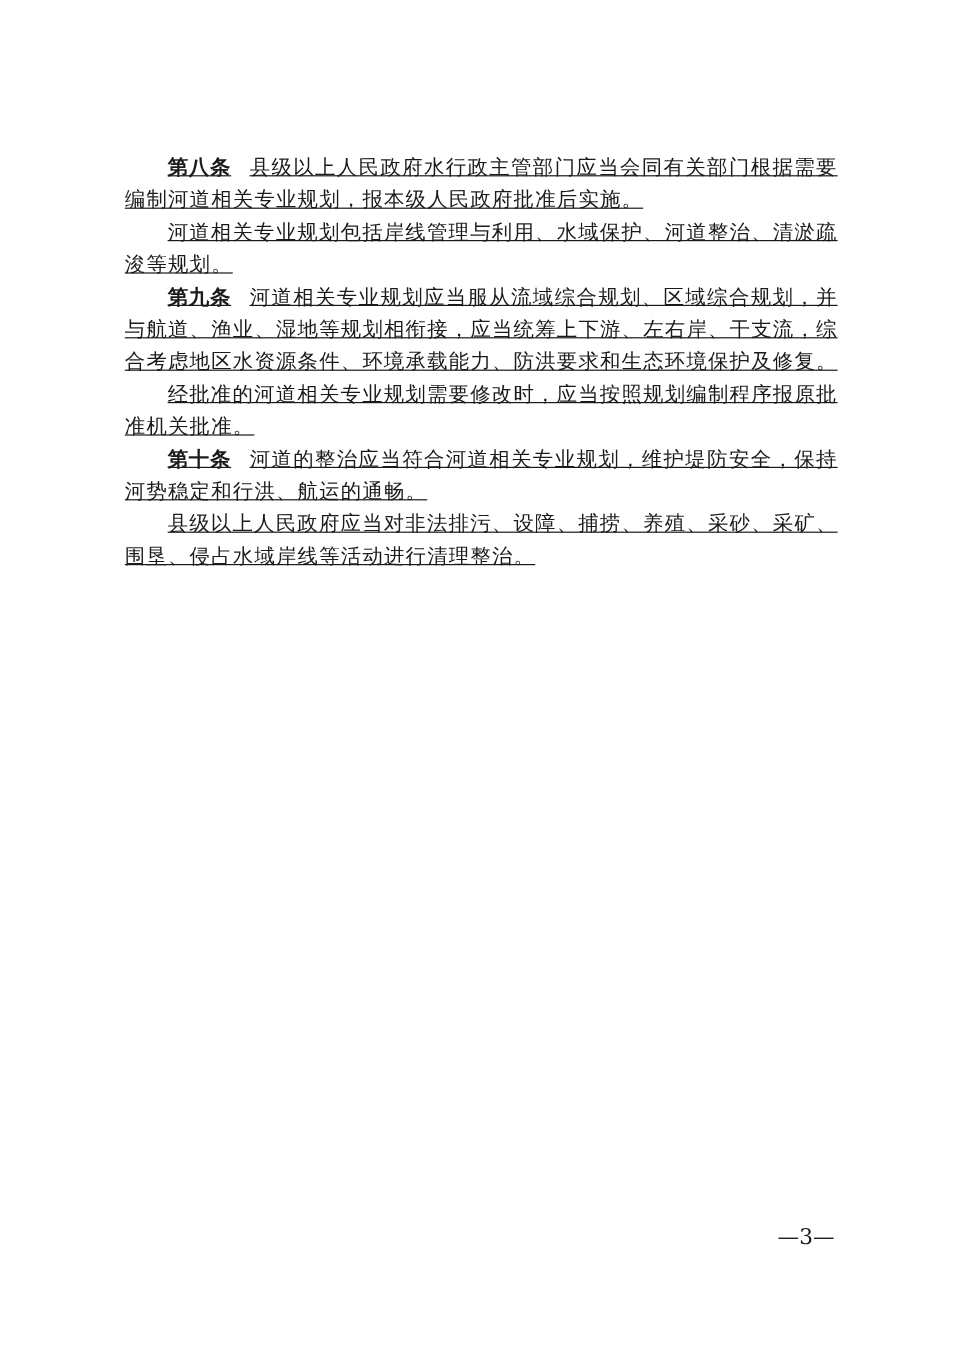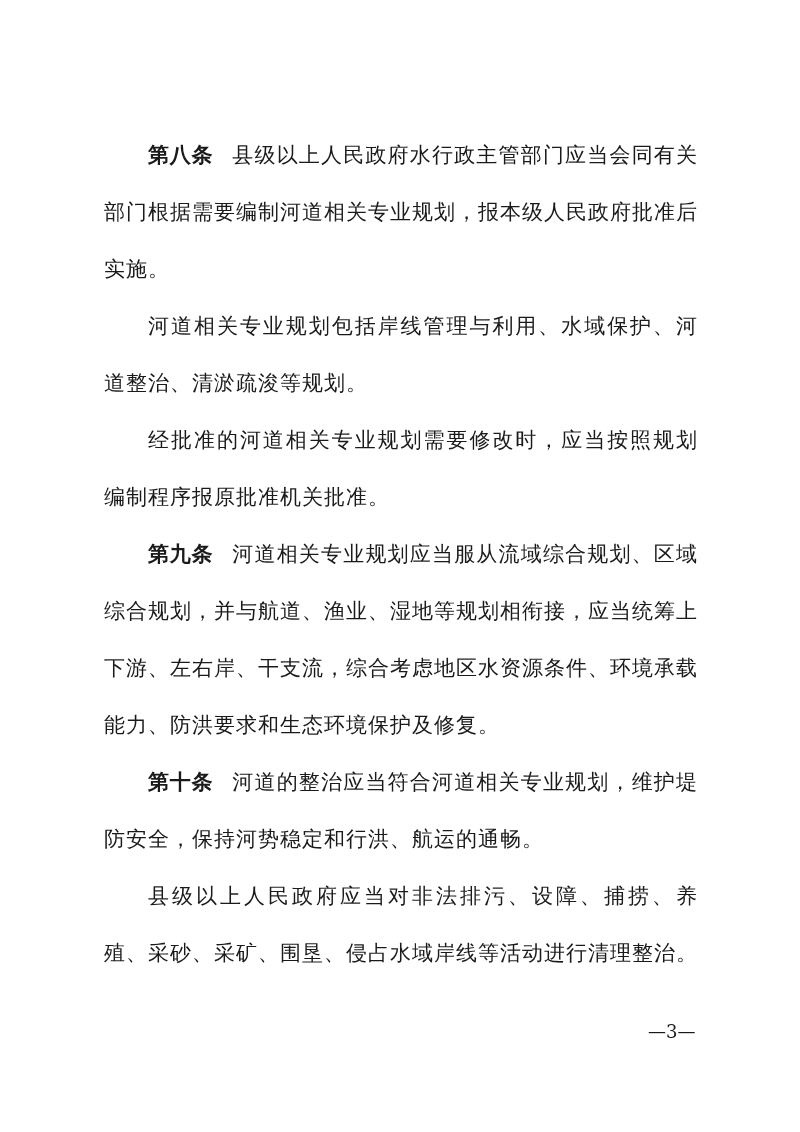--- a/index.html
+++ b/index.html
@@ -16,26 +16,27 @@
     color: #1a1a1a;
   }
   .page {
     position: absolute;
     left: 104px;
     top: 127px;
     width: 594px;
   }
   .para {
     margin: 0;
-    font-size: 21px;
-    line-height: 57px;
+    font-size: 17px;
+    line-height: 27px;
     letter-spacing: 1.0px;
     text-align: justify;
     text-indent: 2.1em;
     word-break: break-all;
+    text-decoration: underline;
   }
   .heading {
     font-family: "DejaVu Sans", "Liberation Sans", sans-serif;
     font-weight: bold;
     letter-spacing: 0.5px;
   }
   .gap {
     display: inline-block;
     width: 0.9em;
   }
@@ -51,23 +52,23 @@
 </style>
 </head>
 <body>
 
 <div class="page">
 
   <p class="para"><span class="heading">第八条</span><span class="gap"></span><span>县级以上人民政府水行政主管部门应当会同有关部门根据需要编制河道相关专业规划，报本级人民政府批准后实施。</span></p>
 
   <p class="para"><span>河道相关专业规划包括岸线管理与利用、水域保护、河道整治、清淤疏浚等规划。</span></p>
 
+  <p class="para"><span class="heading">第九条</span><span class="gap"></span><span>河道相关专业规划应当服从流域综合规划、区域综合规划，并与航道、渔业、湿地等规划相衔接，应当统筹上下游、左右岸、干支流，综合考虑地区水资源条件、环境承载能力、防洪要求和生态环境保护及修复。</span></p>
+
   <p class="para"><span>经批准的河道相关专业规划需要修改时，应当按照规划编制程序报原批准机关批准。</span></p>
-
-  <p class="para"><span class="heading">第九条</span><span class="gap"></span><span>河道相关专业规划应当服从流域综合规划、区域综合规划，并与航道、渔业、湿地等规划相衔接，应当统筹上下游、左右岸、干支流，综合考虑地区水资源条件、环境承载能力、防洪要求和生态环境保护及修复。</span></p>
 
   <p class="para"><span class="heading">第十条</span><span class="gap"></span><span>河道的整治应当符合河道相关专业规划，维护堤防安全，保持河势稳定和行洪、航运的通畅。</span></p>
 
   <p class="para"><span>县级以上人民政府应当对非法排污、设障、捕捞、养殖、采砂、采矿、围垦、侵占水域岸线等活动进行清理整治。</span></p>
 
 
 
 
 </div>
 

